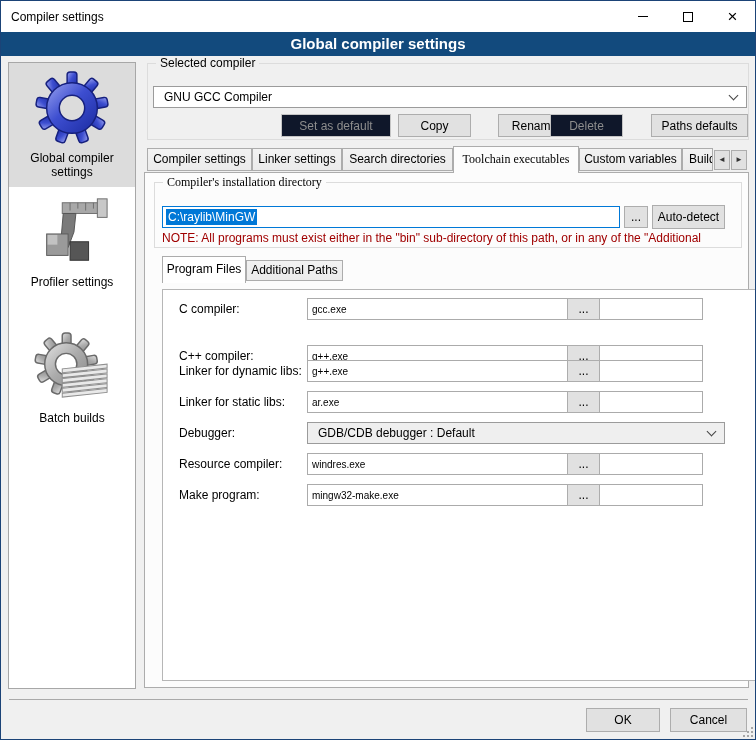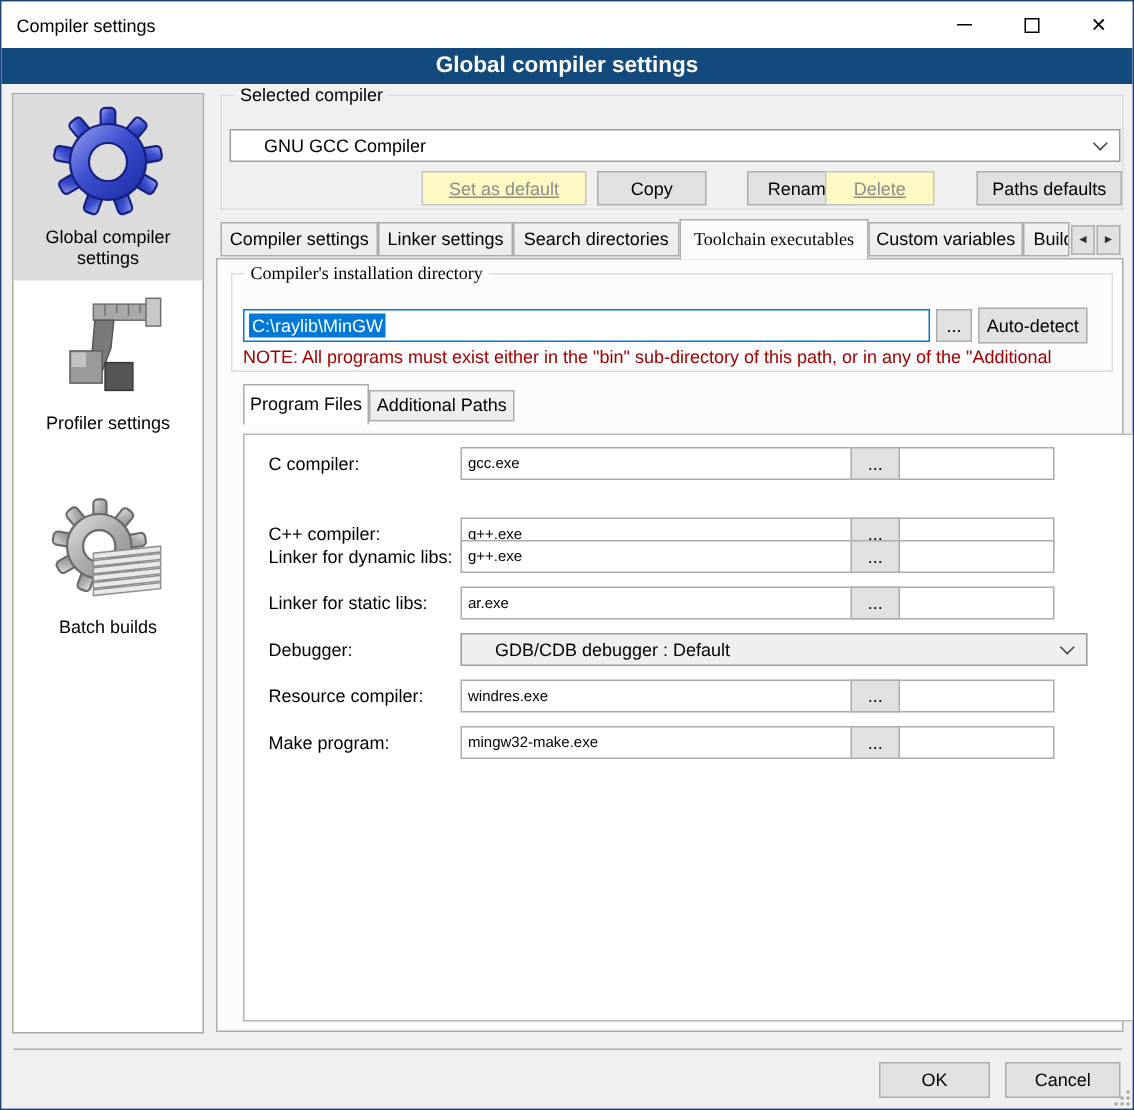--- a/index.html
+++ b/index.html
@@ -27,27 +27,27 @@
   .side-item .icon { width:78px; height:78px; }
   .side-item .lbl { margin-top:4px; line-height:14px; }
   .side-item.mt { margin-top:26px; }
 
   
   .groupbox { position:absolute; border:1px solid #DCDCDC; }
   .groupbox > .legend { position:absolute; top:-8px; left:8px; background:#F0F0F0; padding:0 4px; }
   .groupbox.onwhite > .legend { background:#FCFCFC; }
 
   
-  .combo { position:absolute; height:22px; background:#FFFFFF; border:1px solid #9B9B9B; display:flex; align-items:center; padding:0 24px 0 22px; }
+  .combo { position:absolute; height:22px; background:#FFFFFF; border:1px solid #9B9B9B; display:flex; align-items:center; padding:0 24px 0 10px; }
   .combo.gray { background:#EFEFEF; }
   .chev { position:absolute; right:9px; top:7px; width:7px; height:7px; border-right:1px solid #444; border-bottom:1px solid #444; transform:rotate(45deg); transform-origin:center; margin-top:-2px; }
 
   
   .btn { position:absolute; background:#E1E1E1; border:1px solid #ADADAD; font-family:"Liberation Sans",sans-serif; font-size:12px; color:#000; text-align:center; }
-  .btn.disabled { color:#8D8D8D; border-color:#C5C5C5; background:#fef9c3;text-decoration:underline; }
+  .btn.disabled { color:#8D8D8D; border-color:#C5C5C5; background:#0f172a; }
 
   
   .tab { position:absolute; height:23px; top:92px; background:linear-gradient(#F2F2F2,#EBEBEB); border:1px solid #ACACAC; text-align:center; line-height:21px; white-space:nowrap; overflow:hidden; z-index:1; }
   .tab.active { top:90px; height:27px; background:#FCFCFC; border-bottom:none; z-index:3; line-height:24px; }
   .tabarrow { position:absolute; top:94px; width:16px; height:20px; background:#E1E1E1; border:1px solid #ADADAD; font-size:8px; line-height:18px; text-align:center; color:#333; z-index:1; }
 
   
   .tabpage { position:absolute; left:143px; top:116px; width:605px; height:516px; background:#FCFCFC; border:1px solid #ACACAC; z-index:2; }
 
   

